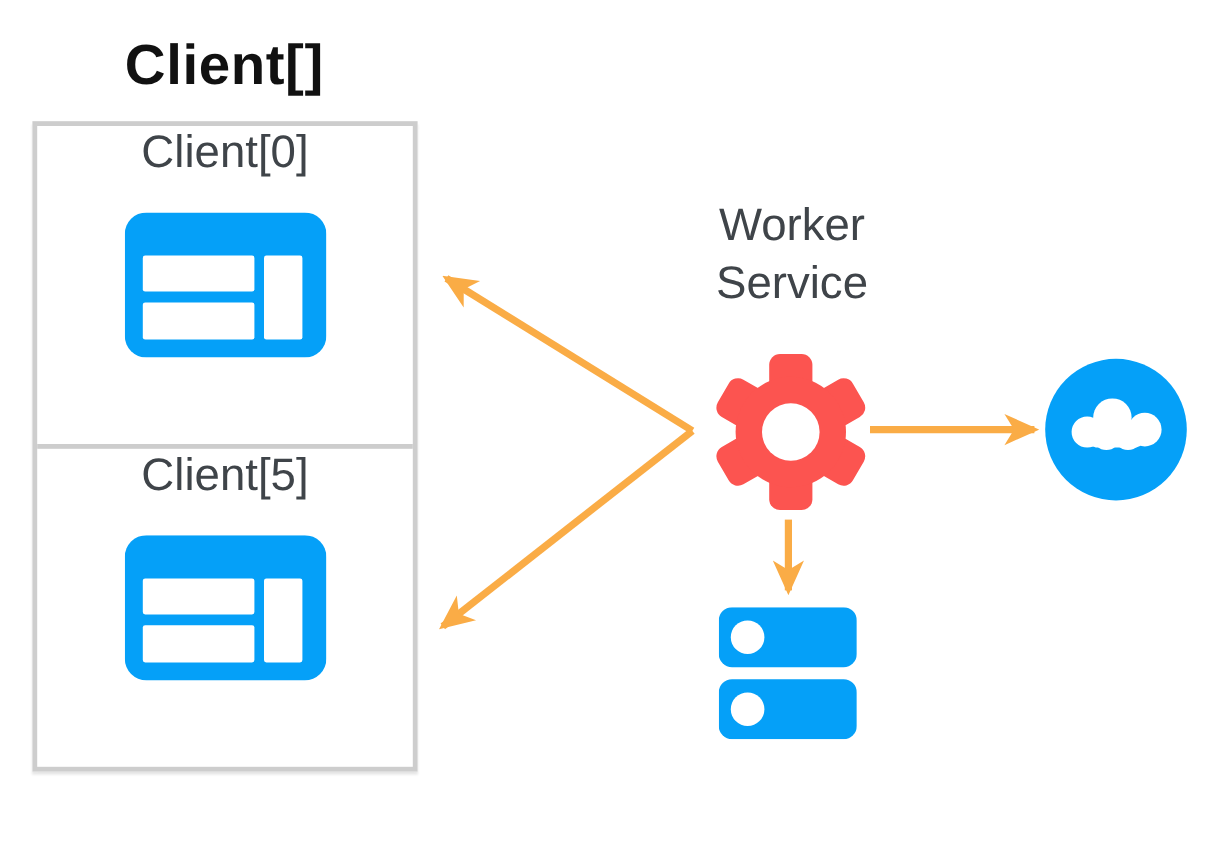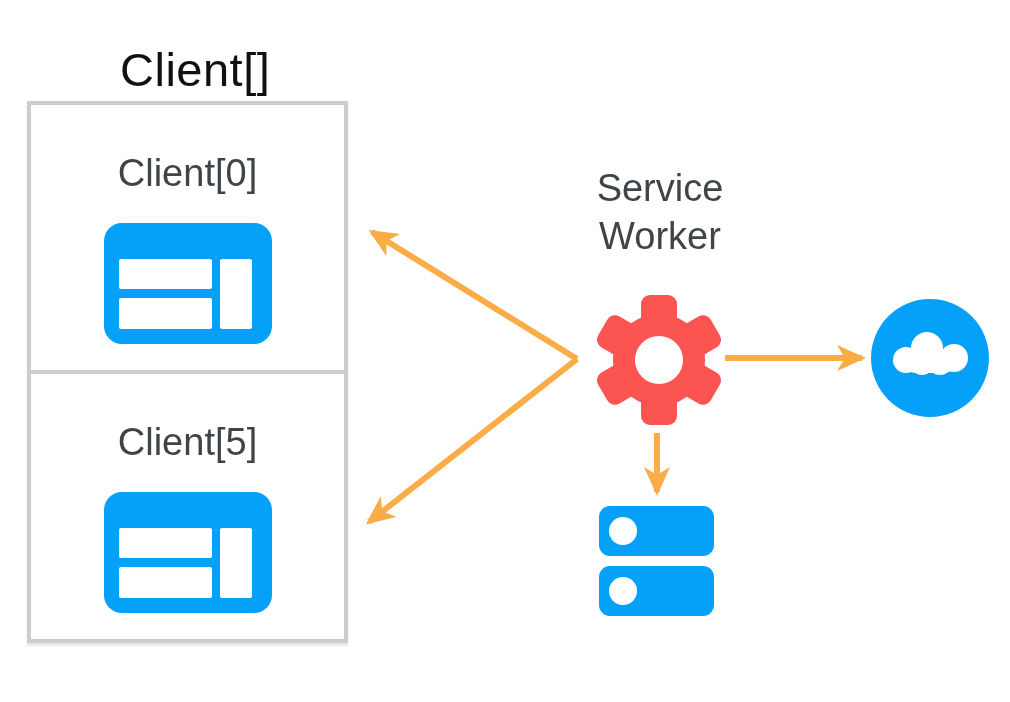--- a/index.html
+++ b/index.html
@@ -11,41 +11,40 @@
   }
   .canvas{
     position:relative;
     width:1010px;height:702px;
     background:#ffffff;
   }
   .diagram-title{
     position:absolute;
     left:104px;top:26px;
     font-size:47px;
-    font-weight:400;
+    font-weight:700;
     letter-spacing:0.5px;
     color:var(--title,#111111);
-    margin:16px;
+    margin:0;
   }
   .client-box{
     position:absolute;
     left:27px;top:101px;
     width:313px;height:534px;
     border:4px solid var(--border,#CDCDCD);
     background:#ffffff;
     box-shadow:0 3px 2px rgba(0,0,0,0.10);
     display:flex;
     flex-direction:column;
   }
   .client-cell{
     height:265px;
     display:flex;
     flex-direction:column;
     align-items:center;
-    padding-top:46px;
     box-sizing:border-box;
   }
   .client-divider{
     height:4px;
     background:var(--border,#CDCDCD);
     flex:none;
   }
   .client-label{
     font-size:38px;
     font-weight:500;
@@ -124,22 +123,22 @@
         <rect class="blue-fill" x="0" y="0" width="168" height="121" rx="18"></rect>
         <rect fill="#ffffff" x="15" y="36" width="93" height="30" rx="2"></rect>
         <rect fill="#ffffff" x="15" y="75" width="93" height="31" rx="2"></rect>
         <rect fill="#ffffff" x="116" y="36" width="32" height="70" rx="2"></rect>
       </svg>
     </div>
 
   </div>
 
   <div class="sw-label">
+    <div>Worker</div>
     <div>Service</div>
-    <div>Worker</div>
   </div>
 
   <svg class="gear" viewBox="0 0 140 140" xmlns="http://www.w3.org/2000/svg">
     <g class="red-fill">
       <rect x="52" y="5" width="36" height="130" rx="9"></rect>
       <rect x="52" y="5" width="36" height="130" rx="9" transform="rotate(60 70 70)"></rect>
       <rect x="52" y="5" width="36" height="130" rx="9" transform="rotate(120 70 70)"></rect>
       <circle cx="70" cy="70" r="46"></circle>
     </g>
     <circle cx="70" cy="70" r="24" fill="#ffffff"></circle>

